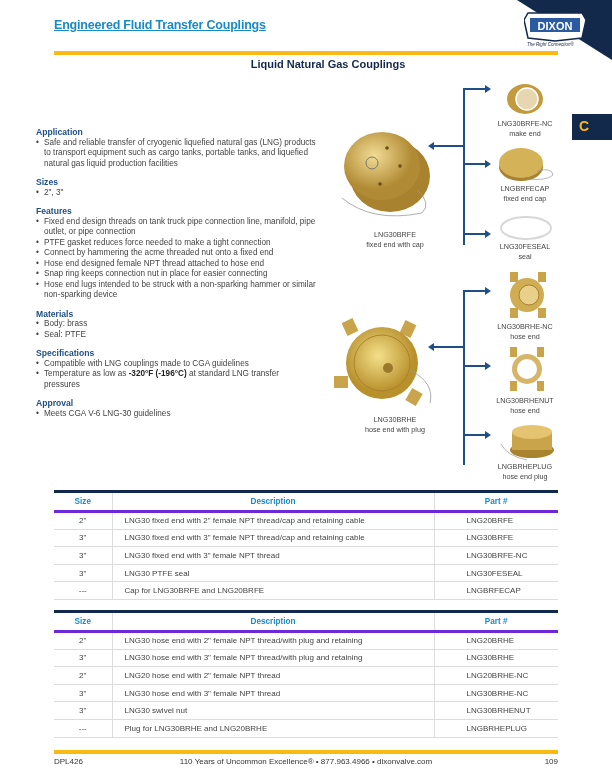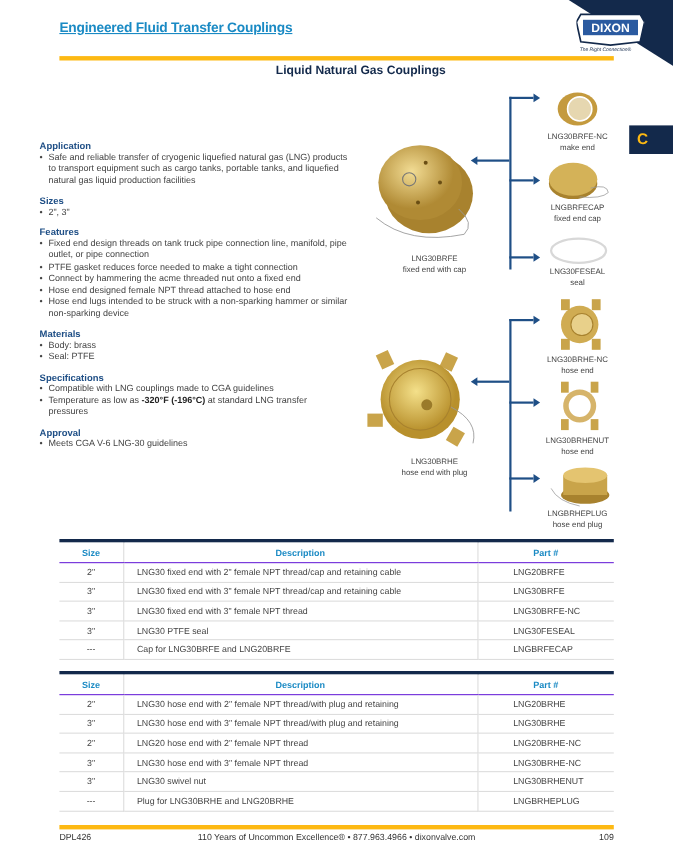--- a/index.html
+++ b/index.html
@@ -20,21 +20,21 @@
   .sec li::before { content: "•"; position: absolute; left: 0; }
   .sec b { color: #222; }
   .c-tab { position: absolute; left: 572px; top: 114px; width: 40px; height: 26px; background: #13294b; color: #fdb913; font-weight: bold; font-size: 14px; padding: 4px 0 0 7px; }
   .prod { position: absolute; text-align: center; font-size: 7.2px; line-height: 9.5px; color: #444; }
   .img { position: absolute; }
   .arrow-line { position: absolute; background: #1f4f86; }
   .arrow-head { position: absolute; width: 0; height: 0; }
   table { position: absolute; left: 54px; width: 504px; border-collapse: collapse; font-size: 8px; color: #444; }
   table.t1 { top: 490px; border-top: 3px solid #13294b; }
   table.t2 { top: 610px; border-top: 3px solid #13294b; }
-  th { color: #1a8ac4; font-weight: bold; height: 20px; border-bottom: 1px solid #6d28d9; font-size: 8.2px; }
+  th { color: #1a8ac4; font-weight: bold; height: 20px; border-bottom: 3px solid #6d28d9; font-size: 8.2px; }
   td { height: 17.6px; border-bottom: 1px solid #ddd; }
   th.size, td.size { width: 58px; text-align: center; border-right: 1px solid #ddd; }
   th.desc { text-align: center; border-right: 1px solid #ddd; }
   td.desc { padding-left: 12px; border-right: 1px solid #ddd; }
   th.part { width: 124px; text-align: center; margin-top: 19px; }
   td.part { padding-left: 32px; }
   .footer { position: absolute; top: 757px; font-size: 8px; color: #333; }
   .footer.left { left: 54px; }
   .footer.center { left: 0; width: 612px; text-align: center; }
   .footer.right { right: 54px; }
@@ -70,20 +70,21 @@
         <li>2", 3"</li>
       </ul>
   </div>
   <div class="sec">
     <h3>Features</h3>
     <ul>
       <li>Fixed end design threads on tank truck pipe connection line, manifold, pipe outlet, or pipe connection</li>
       <li>PTFE gasket reduces force needed to make a tight connection</li>
       <li>Connect by hammering the acme threaded nut onto a fixed end</li>
       <li>Hose end designed female NPT thread attached to hose end</li>
+      <li>Snap ring keeps connection nut in place for easier connecting</li>
       <li>Hose end lugs intended to be struck with a non-sparking hammer or similar non-sparking device</li>
     </ul>
   </div>
   <div class="sec">
     <h3>Materials</h3>
     <ul>
       <li>Body: brass</li>
       <li>Seal: PTFE</li>
     </ul>
   </div>

